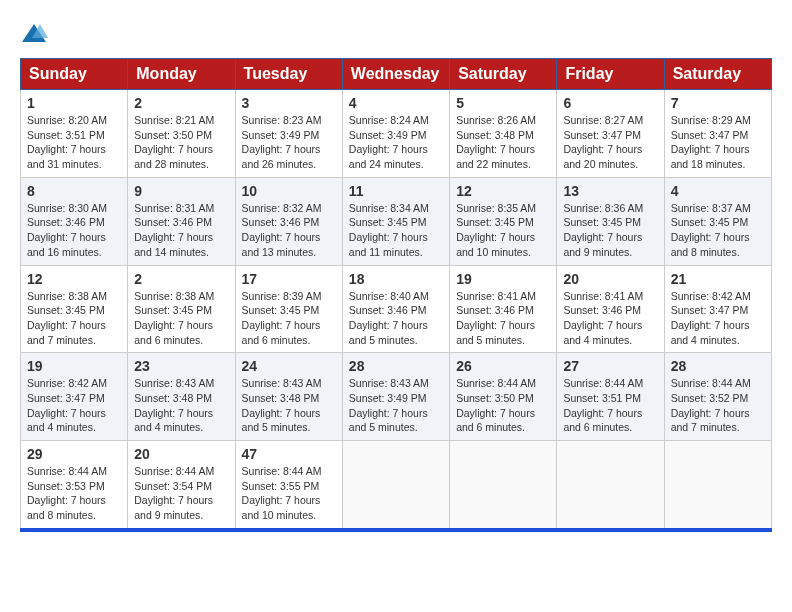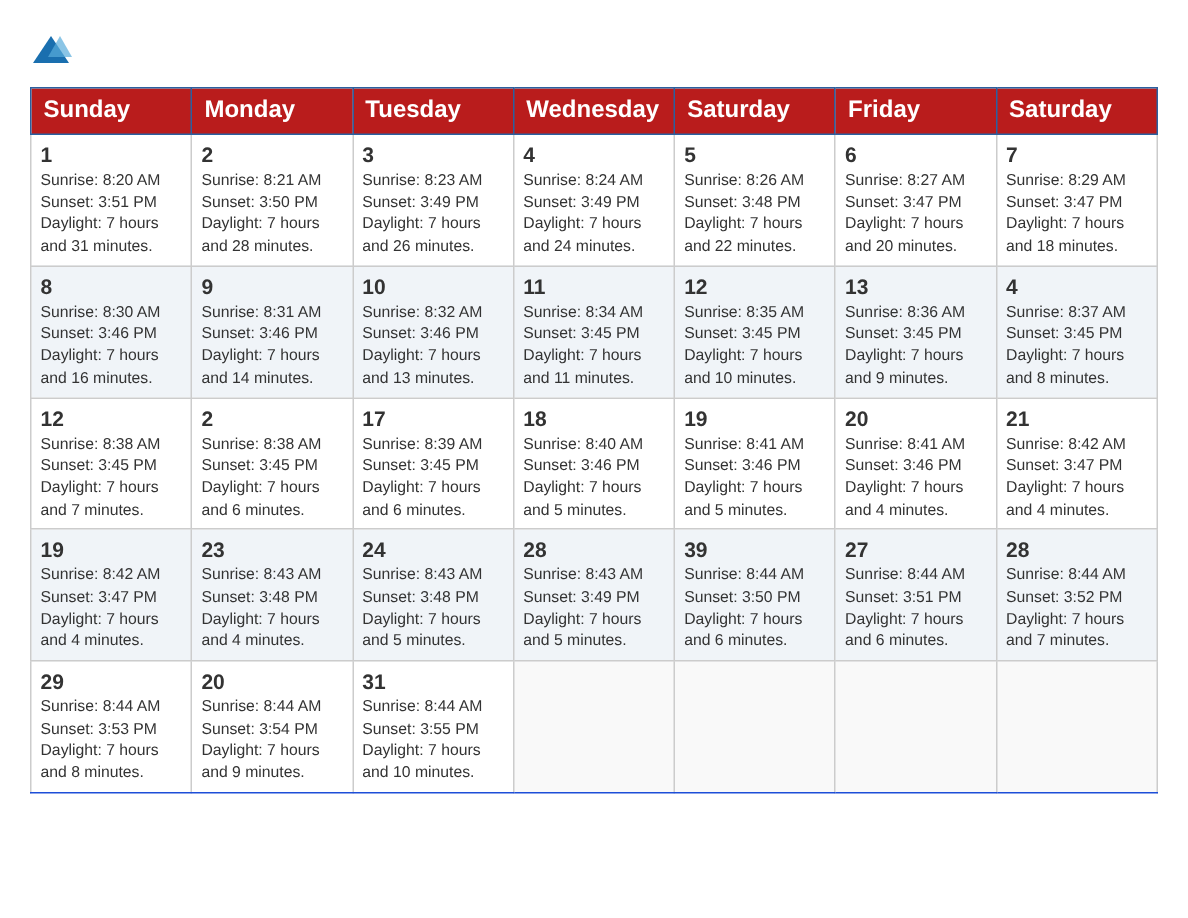--- a/index.html
+++ b/index.html
@@ -78,21 +78,21 @@
     }
     .day-info {
       color: #333;
       font-size: 10.5px;
       line-height: 1.4;
     }
     .empty-cell {
       background: #f9f9f9 !important;
     }
     .last-row td {
-      border-bottom: 1px solid #1d4ed8;
+      border-bottom: 4px solid #1d4ed8;
     }
   </style>
 </head>
 <body>
 
 <div class="header">
   <div class="logo">
     <svg class="logo-icon" viewBox="0 0 28 28" xmlns="http://www.w3.org/2000/svg">
       <rect x="0" y="0" width="28" height="28" fill="white"></rect>
       <polygon points="14,4 26,22 2,22" fill="#1a6faf"></polygon>
@@ -223,21 +223,21 @@
         </td>
         <td>
           <span class="day-num">24</span>
           <div class="day-info">Sunrise: 8:43 AM<br>Sunset: 3:48 PM<br>Daylight: 7 hours and 5 minutes.</div>
         </td>
         <td>
           <span class="day-num">28</span>
           <div class="day-info">Sunrise: 8:43 AM<br>Sunset: 3:49 PM<br>Daylight: 7 hours and 5 minutes.</div>
         </td>
         <td>
-          <span class="day-num">39</span>
+          <span class="day-num">26</span>
           <div class="day-info">Sunrise: 8:44 AM<br>Sunset: 3:50 PM<br>Daylight: 7 hours and 6 minutes.</div>
         </td>
         <td>
           <span class="day-num">27</span>
           <div class="day-info">Sunrise: 8:44 AM<br>Sunset: 3:51 PM<br>Daylight: 7 hours and 6 minutes.</div>
         </td>
         <td>
           <span class="day-num">28</span>
           <div class="day-info">Sunrise: 8:44 AM<br>Sunset: 3:52 PM<br>Daylight: 7 hours and 7 minutes.</div>
         </td>
@@ -245,21 +245,21 @@
       <tr class="last-row">
         <td>
           <span class="day-num">29</span>
           <div class="day-info">Sunrise: 8:44 AM<br>Sunset: 3:53 PM<br>Daylight: 7 hours and 8 minutes.</div>
         </td>
         <td>
           <span class="day-num">20</span>
           <div class="day-info">Sunrise: 8:44 AM<br>Sunset: 3:54 PM<br>Daylight: 7 hours and 9 minutes.</div>
         </td>
         <td>
-          <span class="day-num">31</span>
+          <span class="day-num">47</span>
           <div class="day-info">Sunrise: 8:44 AM<br>Sunset: 3:55 PM<br>Daylight: 7 hours and 10 minutes.</div>
         </td>
         <td class="empty-cell"></td>
         <td class="empty-cell"></td>
         <td class="empty-cell"></td>
         <td class="empty-cell"></td>
       </tr>
     </tbody>
 </table>
 

